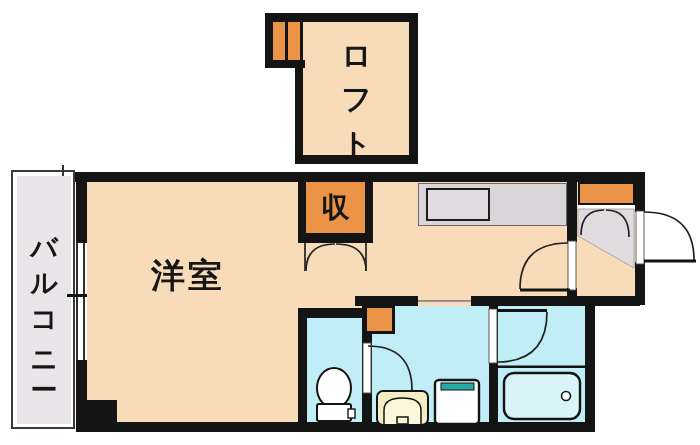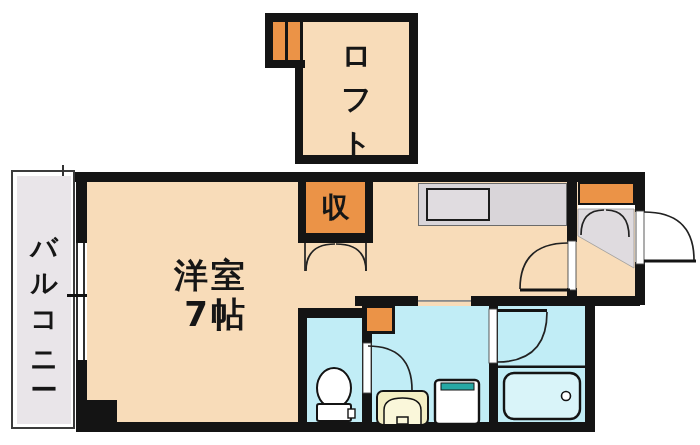--- a/index.html
+++ b/index.html
@@ -113,18 +113,17 @@
     <rect x="435" y="380" width="44" height="44" rx="4" fill="#fff" stroke="#141414" stroke-width="2.4"></rect>
     <rect x="441" y="383" width="33" height="7" fill="var(--teal,#26A8A4)" stroke="#141414" stroke-width="1"></rect>
 
     <rect x="504" y="373" width="76" height="46" rx="10" fill="var(--tub,#D9F4F9)" stroke="#141414" stroke-width="2.4"></rect>
     <circle cx="566" cy="396" r="4.5" fill="#fff" stroke="#141414" stroke-width="1.6"></circle>
   </svg>
 
   <div class="txt vtext" style="left:17px;top:176px;width:54px;height:248px;font-size:27px;letter-spacing:9px;font-weight:600;">バルコニー</div>
   <div class="txt vtext" style="left:303px;top:22px;width:106px;height:133px;font-size:30px;letter-spacing:7px;font-weight:600;">ロフト</div>
   <div class="txt" style="left:306px;top:182px;width:59px;height:51px;display:flex;align-items:center;justify-content:center;font-size:28px;font-weight:600;">収</div>
-  <div class="txt" style="left:128px;top:256px;width:120px;text-align:right;font-size:34px;line-height:39px;font-weight:600;letter-spacing:3px;">
+  <div class="txt" style="left:128px;top:256px;width:120px;text-align:center;font-size:34px;line-height:39px;font-weight:600;letter-spacing:3px;">
     <div>洋室</div>
-    <div>7帖</div>
   </div>
 
 </div>
 
 </body></html>

